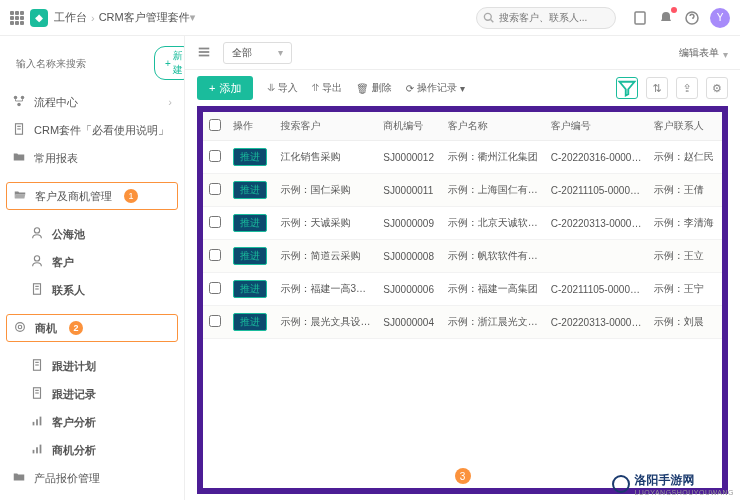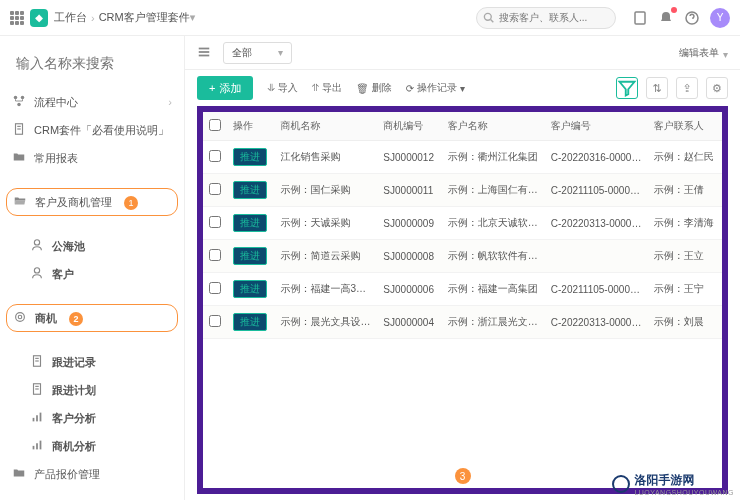--- a/index.html
+++ b/index.html
@@ -18,27 +18,27 @@
 .search-top .sicon{position:absolute;left:7px;top:5px;color:#aaa;}
 .top-icons{display:flex;align-items:center;gap:10px;margin-left:10px;}
 .top-icons .ic{width:16px;height:16px;color:#888;position:relative;}
 .top-icons .badge{position:absolute;top:-3px;right:-3px;width:6px;height:6px;background:#f56;border-radius:50%;}
 .avatar{width:20px;height:20px;border-radius:50%;background:#a78bfa;color:#fff;display:flex;align-items:center;justify-content:center;font-size:10px;}
 
 
 .body { display:flex; height:calc(100% - 36px);}
 .sidebar { width:185px; border-right:1px solid #eee; overflow-y:auto; padding:6px 0;}
 .sb-search { display:flex; align-items:center; gap:6px; padding: 4px 10px 8px;}
-.sb-search input{flex:1;height:22px;border:none;font-size:14px;color:#bbb;}
+.sb-search input{flex:1;height:22px;border:none;font-size:10px;color:#bbb;}
 .sb-search .sicon{color:#bbb;}
 .new-btn{border:1px solid #1abc9c;color:#1abc9c;background:#fff;border-radius:11px;padding:2px 10px;font-size:10px;display:flex;align-items:center;gap:2px;}
 .sb-item{display:flex;align-items:center;padding:6px 12px;gap:8px;color:#555;cursor:pointer;}
 .sb-item .nicon{width:14px;color:#888;flex-shrink:0;}
 .sb-item.indent{padding-left:30px;font-weight:bold;}
-.sb-item.hl{border:1px solid #fb923c;border-radius:11px;margin:16px 6px;padding:5px 6px;align-items:flex-end;}
+.sb-item.hl{border:1px solid #fb923c;border-radius:3px;margin:10px 6px;padding:5px 6px;}
 .sb-item .num-badge{width:14px;height:14px;border-radius:50%;background:#fb923c;color:#fff;font-size:9px;display:flex;align-items:center;justify-content:center;margin-left:4px;}
 .sb-item .chev{margin-left:auto;color:#bbb;}
 
 .main{flex:1;display:flex;flex-direction:column;overflow:hidden;}
 .filter-bar{height:34px;display:flex;align-items:center;padding:0 12px;border-bottom:1px solid #eee;gap:12px;}
 .filter-sel{border:1px solid #ddd;border-radius:3px;height:22px;display:flex;align-items:center;padding:0 8px;gap:26px;color:#555;font-size:10px;}
 .edit-form{margin-left:auto;display:flex;align-items:flex-end;gap:4px;color:#666;font-size:10px;}
 
 .action-bar{height:36px;display:flex;align-items:center;padding:0 12px;gap:14px;}
 .add-btn{background:#1abc9c;color:#fff;border:none;height:24px;padding:0 12px;border-radius:3px;font-size:11px;display:flex;align-items:center;gap:4px;}
@@ -166,43 +166,51 @@
             </svg></span>
           <span>公海池</span>
         </div>
         <div class="sb-item indent">
           <span class="nicon"><svg viewBox="0 0 16 16" fill="none" stroke="currentColor" stroke-width="1.3">
               <circle cx="8" cy="5" r="3"></circle>
               <path d="M3 14c0-3 2-4 5-4s5 1 5 4"></path>
             </svg></span>
           <span>客户</span>
         </div>
-        <div class="sb-item indent hl">
-          <span class="nicon"><svg viewBox="0 0 16 16" fill="none" stroke="currentColor" stroke-width="1.3">
-              <circle cx="8" cy="8" r="5"></circle>
-              <circle cx="8" cy="8" r="2"></circle>
-            </svg></span>
-          <span>商机</span>
-          <span class="num-badge">2</span>
-        </div>
         <div class="sb-item indent">
           <span class="nicon"><svg viewBox="0 0 16 16" fill="none" stroke="currentColor" stroke-width="1.3">
               <rect x="4" y="2" width="8" height="12"></rect>
               <line x1="6" y1="5" x2="10" y2="5"></line>
               <line x1="6" y1="8" x2="10" y2="8"></line>
             </svg></span>
-          <span>跟进记录</span>
+          <span>联系人</span>
+        </div>
+        <div class="sb-item indent hl">
+          <span class="nicon"><svg viewBox="0 0 16 16" fill="none" stroke="currentColor" stroke-width="1.3">
+              <circle cx="8" cy="8" r="5"></circle>
+              <circle cx="8" cy="8" r="2"></circle>
+            </svg></span>
+          <span>商机</span>
+          <span class="num-badge">2</span>
         </div>
         <div class="sb-item indent">
           <span class="nicon"><svg viewBox="0 0 16 16" fill="none" stroke="currentColor" stroke-width="1.3">
               <rect x="4" y="2" width="8" height="12"></rect>
               <line x1="6" y1="5" x2="10" y2="5"></line>
               <line x1="6" y1="8" x2="10" y2="8"></line>
             </svg></span>
           <span>跟进计划</span>
+        </div>
+        <div class="sb-item indent">
+          <span class="nicon"><svg viewBox="0 0 16 16" fill="none" stroke="currentColor" stroke-width="1.3">
+              <rect x="4" y="2" width="8" height="12"></rect>
+              <line x1="6" y1="5" x2="10" y2="5"></line>
+              <line x1="6" y1="8" x2="10" y2="8"></line>
+            </svg></span>
+          <span>跟进记录</span>
         </div>
         <div class="sb-item indent">
           <span class="nicon"><svg viewBox="0 0 16 16" fill="currentColor">
               <rect x="3" y="9" width="2" height="4"></rect>
               <rect x="7" y="6" width="2" height="7"></rect>
               <rect x="11" y="3" width="2" height="10"></rect>
             </svg></span>
           <span>客户分析</span>
         </div>
         <div class="sb-item indent">
@@ -259,21 +267,21 @@
         <div class="ab-icon">⚙</div>
       </div>
     </div>
 
     <div class="table-wrap">
       <table>
         <thead>
             <tr id="thead-row">
               <th style="width:24px"><input type="checkbox" class="cb" style=""></th>
               <th>操作</th>
-              <th>商机名称</th>
+              <th>搜索客户</th>
               <th>商机编号</th>
               <th>客户名称</th>
               <th>客户编号</th>
               <th>客户联系人</th>
             </tr>
           </thead>
         <tbody id="tbody">
             <tr>
               <td><input type="checkbox" class="cb" style=""></td>
               <td><button class="push-btn">推进</button></td>

